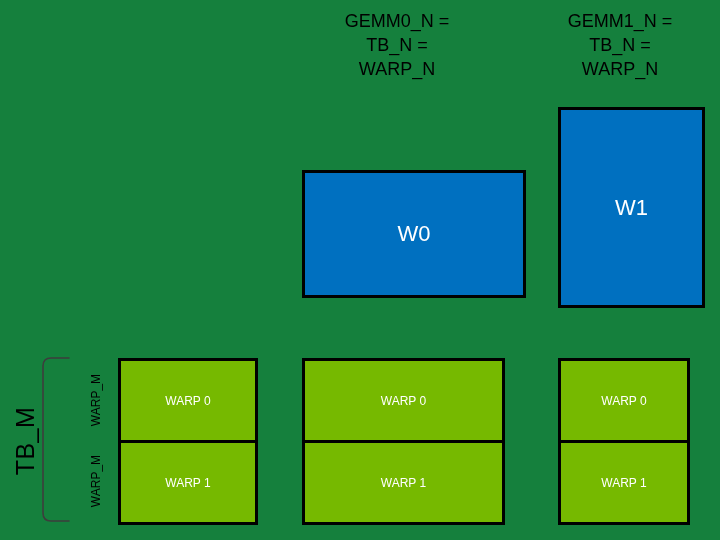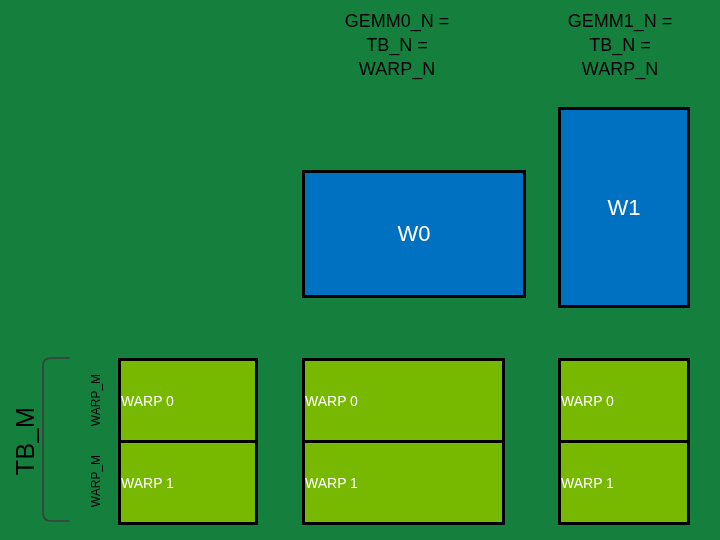--- a/index.html
+++ b/index.html
@@ -32,39 +32,40 @@
     box-sizing: border-box;
     background: var(--blue, #0070C0);
     border: 3px solid var(--border, #000);
     display: flex;
     align-items: center;
     justify-content: center;
     color: var(--label_light, #fff);
     font-size: 22px;
   }
   #w0 { left: 302px; top: 170px; width: 224px; height: 128px; }
-  #w1 { left: 558px; top: 107px; width: 132px; height: 201px; }
+  #w1 { left: 558px; top: 107px; width: 147px; height: 201px; }
 
   
   .gcol {
     position: absolute;
     top: 358px;
     box-sizing: border-box;
     border: 3px solid var(--border, #000);
     height: 167px;
   }
   #col-left   { left: 118px; width: 140px; }
   #col-middle { left: 302px; width: 203px; }
   #col-right  { left: 558px; width: 132px; }
   .gcell {
     background: var(--green, #76B900);
     color: var(--label_light, #fff);
     display: flex;
     align-items: center;
-    font-size: 14px;
+    justify-content: center;
+    font-size: 12px;
     height: 79px;
   }
   .gcell.first { border-bottom: 3px solid var(--border, #000); }
 
   
   .tbm-label {
     position: absolute;
     left: -11px;
     top: 425px;
     width: 72px;

